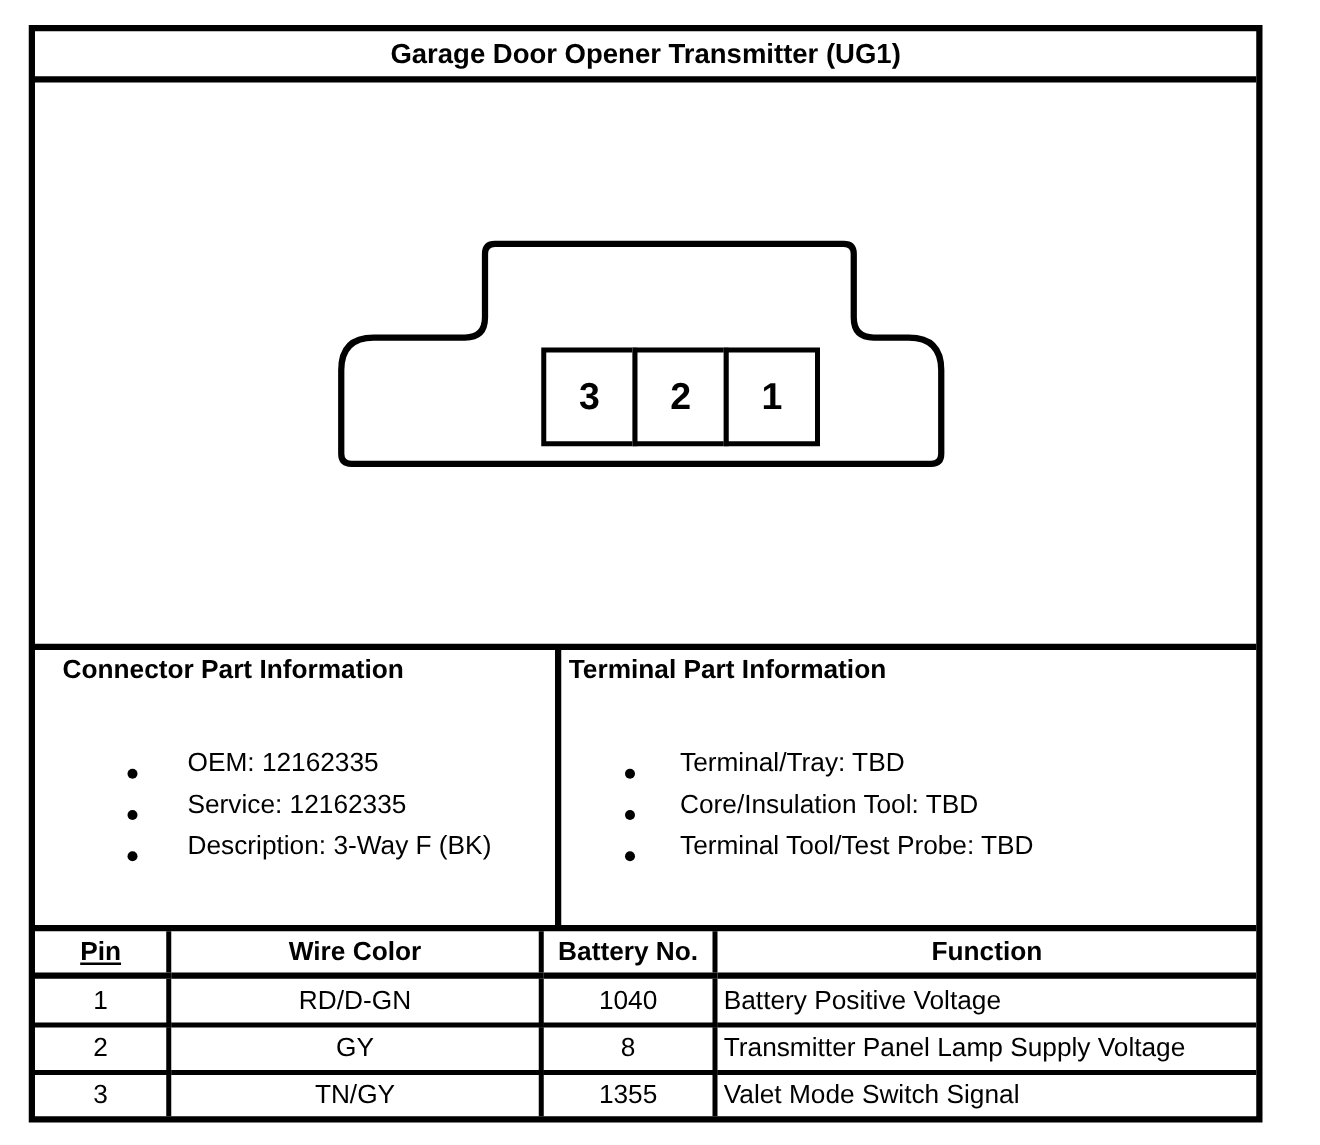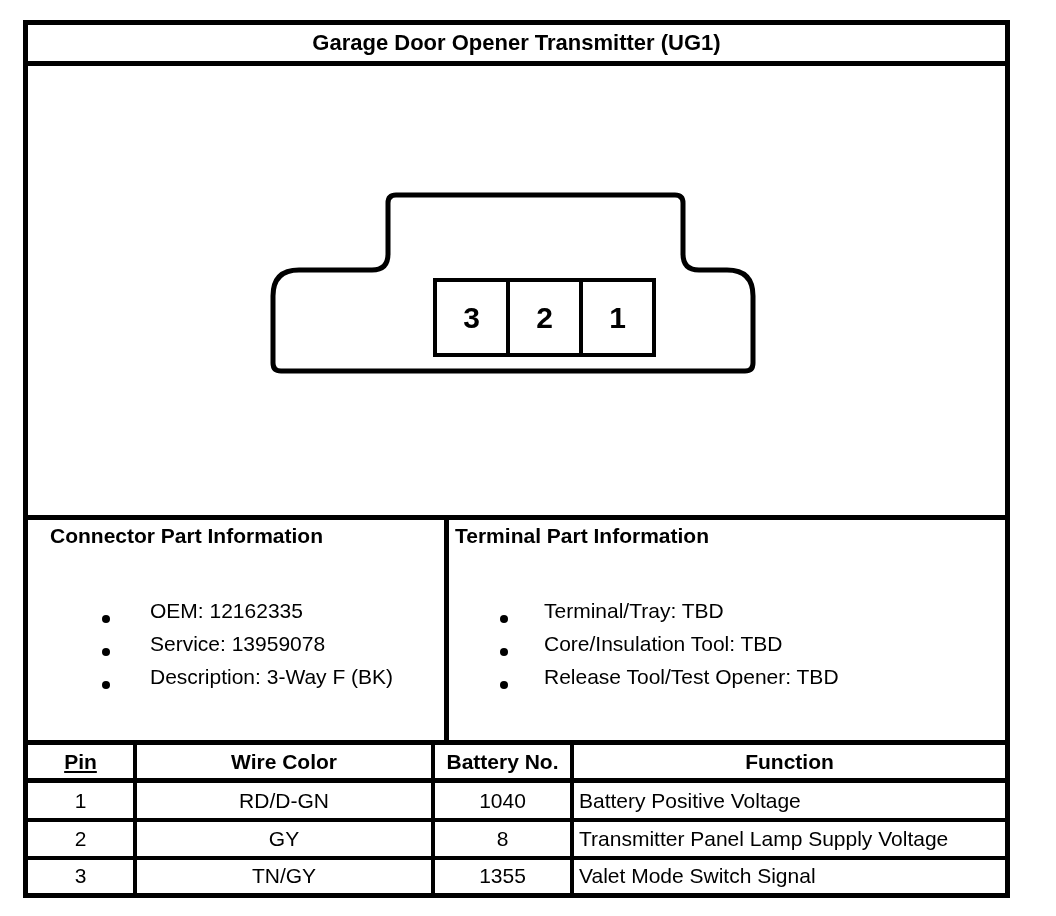--- a/index.html
+++ b/index.html
@@ -172,21 +172,21 @@
 
     <div class="info-panel left">
       <div class="info-heading">Connector Part Information</div>
       <div class="bullet-list">
         <div class="bullet-item">
           <span class="bullet-dot"></span>
           <span class="bullet-text">OEM: 12162335</span>
         </div>
         <div class="bullet-item">
           <span class="bullet-dot"></span>
-          <span class="bullet-text">Service: 13959078</span>
+          <span class="bullet-text">Service: 12162335</span>
         </div>
         <div class="bullet-item">
           <span class="bullet-dot"></span>
           <span class="bullet-text">Description: 3-Way F (BK)</span>
         </div>
       </div>
     </div>
 
     <div class="info-panel right">
       <div class="info-heading">Terminal Part Information</div>
@@ -194,21 +194,21 @@
         <div class="bullet-item">
           <span class="bullet-dot"></span>
           <span class="bullet-text">Terminal/Tray: TBD</span>
         </div>
         <div class="bullet-item">
           <span class="bullet-dot"></span>
           <span class="bullet-text">Core/Insulation Tool: TBD</span>
         </div>
         <div class="bullet-item">
           <span class="bullet-dot"></span>
-          <span class="bullet-text">Release Tool/Test Opener: TBD</span>
+          <span class="bullet-text">Terminal Tool/Test Probe: TBD</span>
         </div>
       </div>
     </div>
 
   </div>
 
   <div class="table-section">
     <table class="pin-table">
       <tbody>
           <tr>

